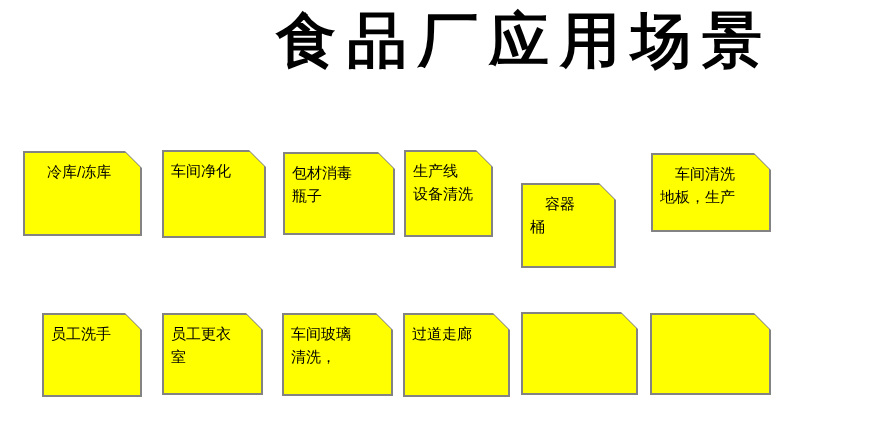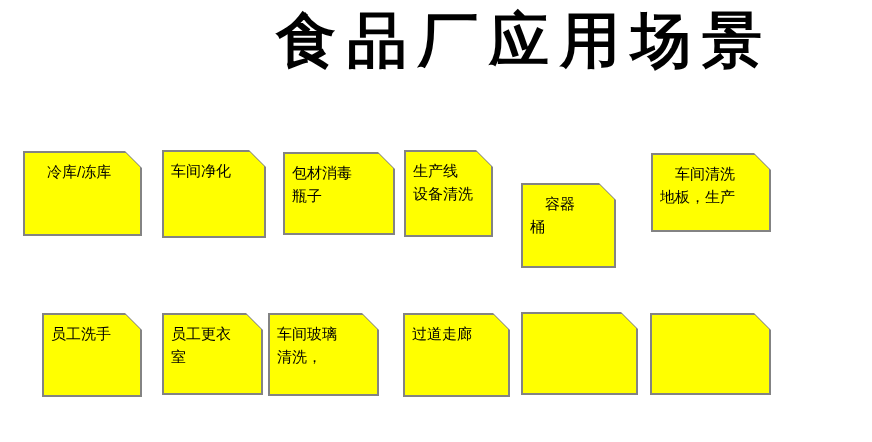--- a/index.html
+++ b/index.html
@@ -104,21 +104,21 @@
 </div>
 
 <div class="note" style="left:162px; top:313px; width:101px; height:82px;">
   <div class="note-shape">
       <div class="note-fill"></div>
     </div>
   <div class="note-label">员工更衣
 室</div>
 </div>
 
-<div class="note" style="left:268px; top:313px; width:111px; height:83px;border-radius:20px;">
+<div class="note" style="left:282px; top:313px; width:111px; height:83px;border-radius:20px;">
   <div class="note-shape">
       <div class="note-fill"></div>
     </div>
   <div class="note-label">车间玻璃
 清洗，</div>
 </div>
 
 <div class="note" style="left:403px; top:313px; width:107px; height:84px;">
   <div class="note-shape">
       <div class="note-fill"></div>

